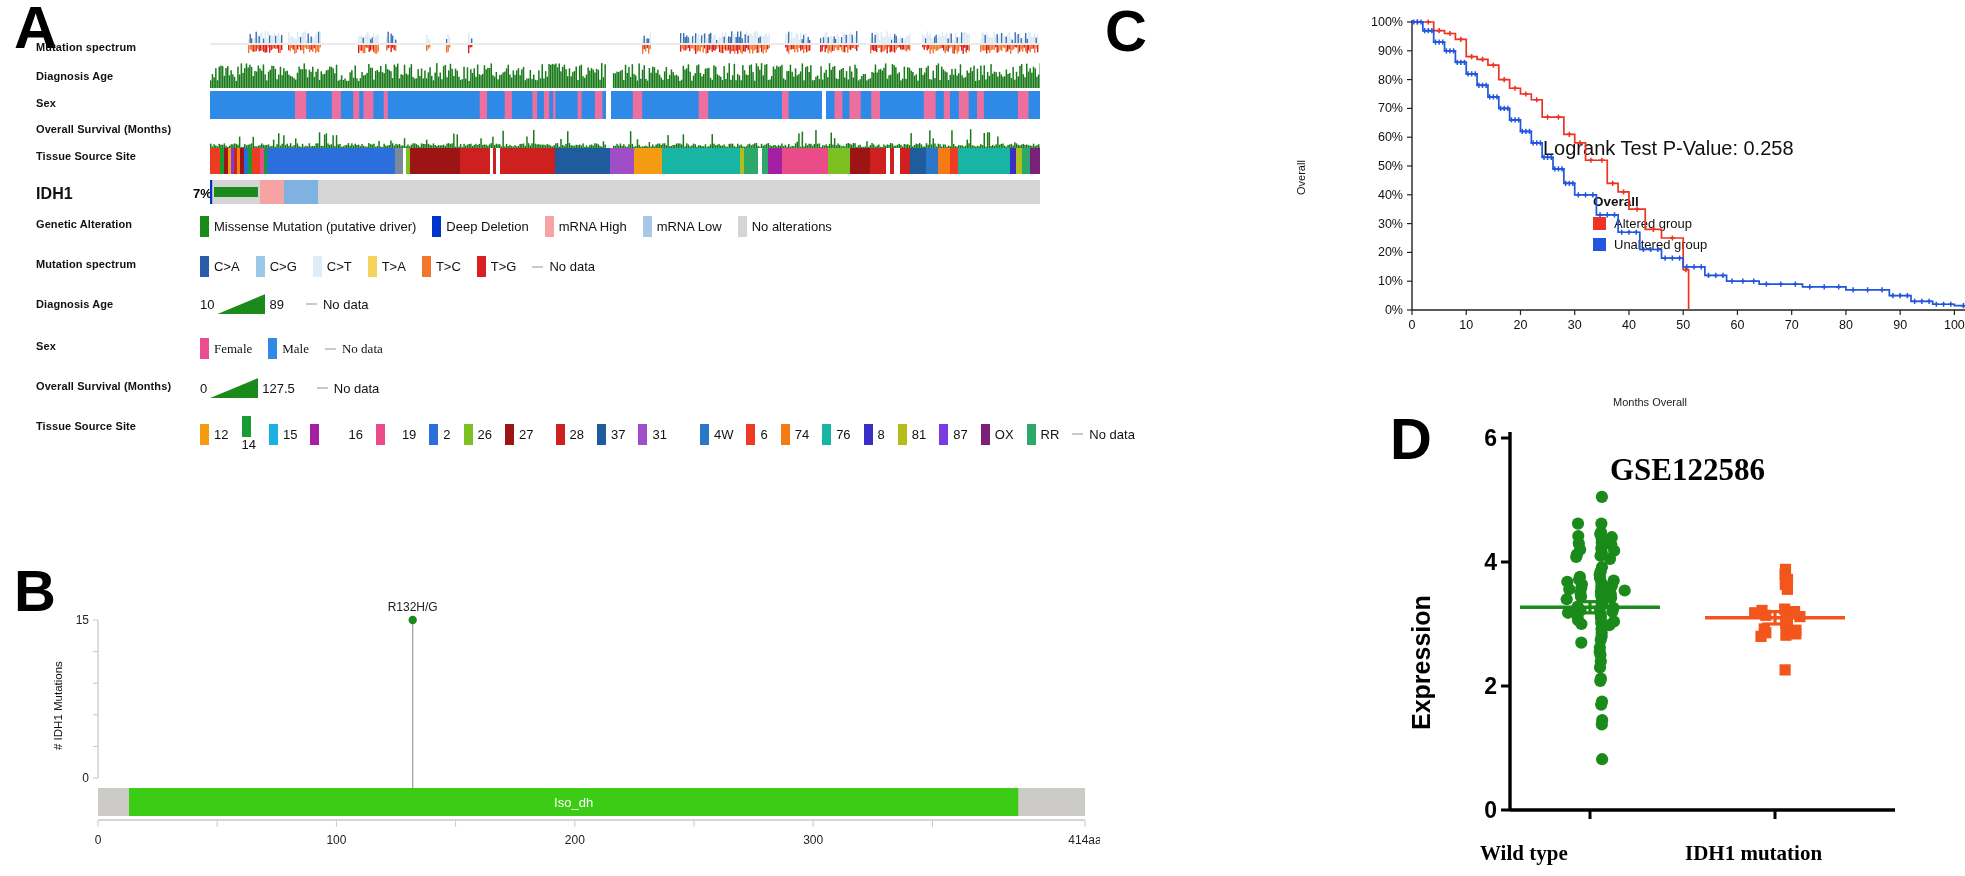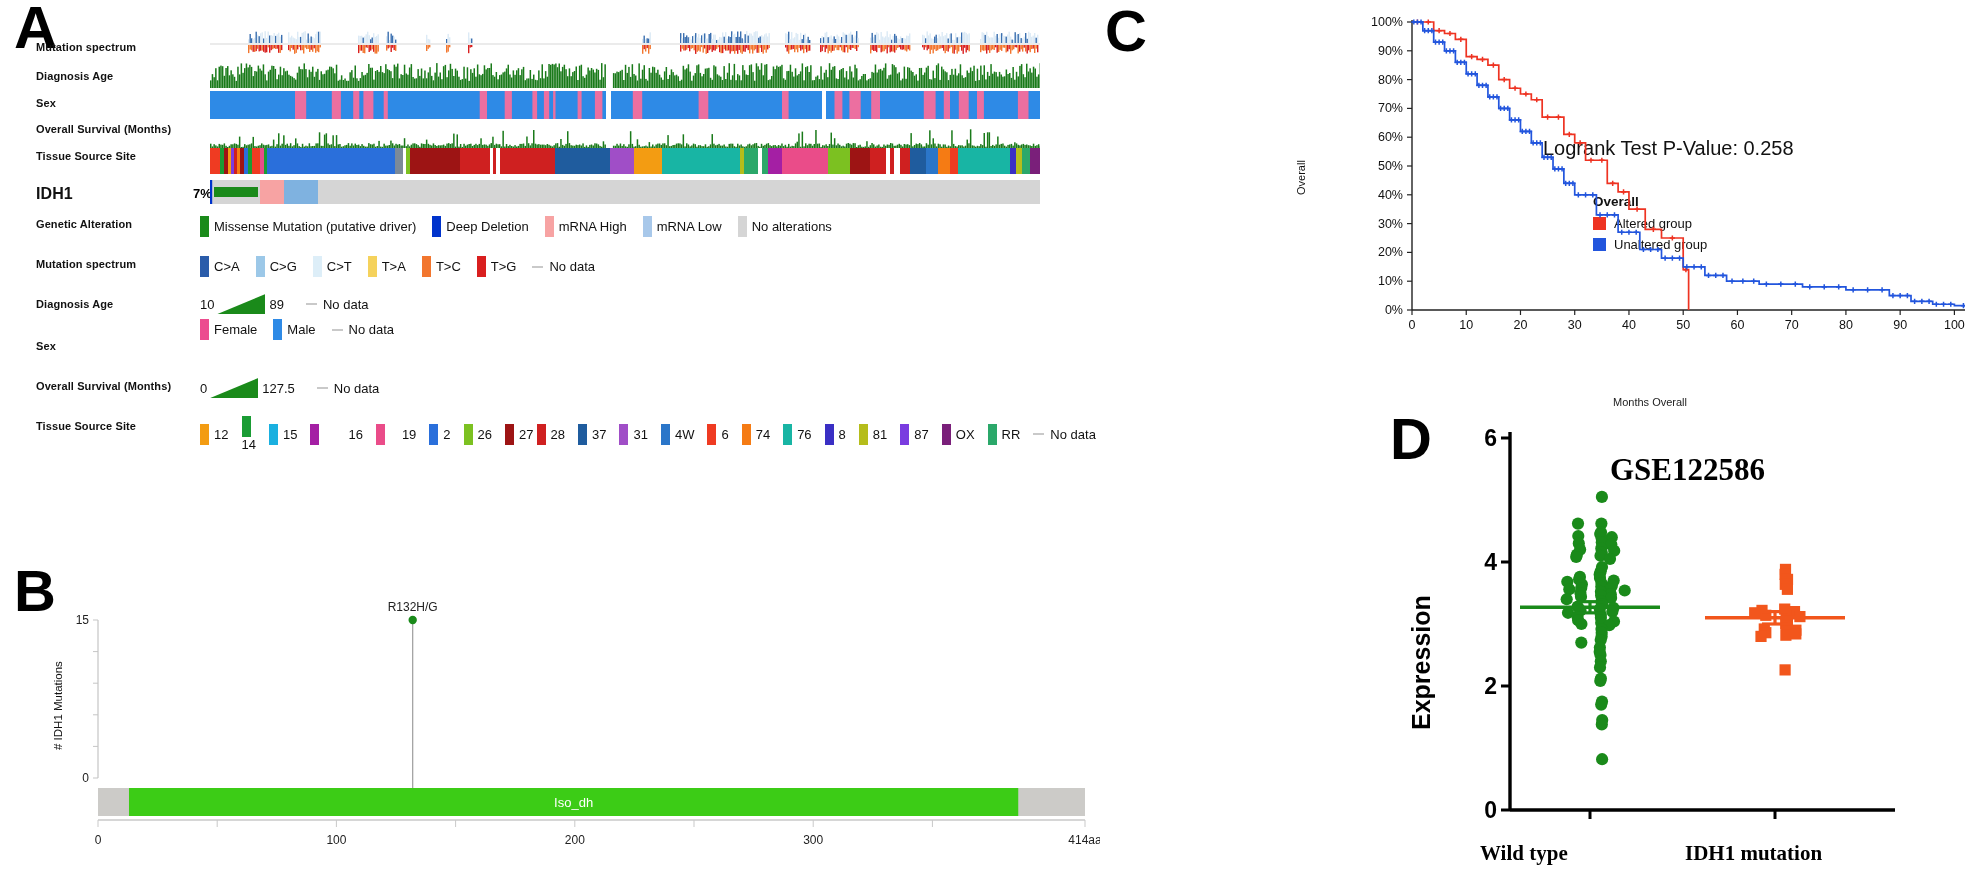--- a/index.html
+++ b/index.html
@@ -1764,21 +1764,21 @@
     </div>
   <div class="leg-row" id="legAge" style="left:200px;top:294px;">
       <span class="tri-num" style="margin-right: 3px;">10</span>
       <span class="grad-tri" style="background: rgb(26, 138, 26);"></span>
       <span class="tri-num" style="margin: 0px 22px 0px 4px;">89</span>
       <span class="leg-item">
         <span class="nodata-dash"></span>
         <span class="leg-txt">No data</span>
       </span>
     </div>
-  <div class="leg-row" id="legSex" style="left:200px;top:319px;">
+  <div class="leg-row" id="legSex" style="left:200px;top:338px;font-family:Liberation Serif, serif;">
       <span class="leg-item">
         <span class="leg-sw" style="background: rgb(236, 77, 143);"></span>
         <span class="leg-txt">Female</span>
       </span>
       <span class="leg-item">
         <span class="leg-sw" style="background: rgb(46, 138, 230);"></span>
         <span class="leg-txt">Male</span>
       </span>
       <span class="leg-item">
         <span class="nodata-dash"></span>
@@ -1816,37 +1816,37 @@
         <span class="leg-txt">19</span>
       </span>
       <span class="leg-item" style="margin-right: 13px;">
         <span class="leg-sw" style="background: rgb(42, 111, 219);"></span>
         <span class="leg-txt">2</span>
       </span>
       <span class="leg-item" style="margin-right: 13px;">
         <span class="leg-sw" style="background: rgb(124, 193, 33);"></span>
         <span class="leg-txt">26</span>
       </span>
-      <span class="leg-item" style="margin-right: 3px;">
+      <span class="leg-item" style="margin-right: 22px;">
         <span class="leg-sw" style="background: rgb(157, 20, 20);"></span>
         <span class="leg-txt">27</span>
       </span>
       <span class="leg-item" style="margin-right: 13px;">
         <span class="leg-sw" style="background: rgb(207, 32, 32);"></span>
         <span class="leg-txt">28</span>
       </span>
       <span class="leg-item" style="margin-right: 13px;">
         <span class="leg-sw" style="background: rgb(31, 92, 158);"></span>
         <span class="leg-txt">37</span>
       </span>
       <span class="leg-item" style="margin-right: 13px;">
         <span class="leg-sw" style="background: rgb(160, 78, 199);"></span>
         <span class="leg-txt">31</span>
       </span>
-      <span class="leg-item" style="margin-right: 13px;">
+      <span class="leg-item" style="margin-right: 13px; margin-left: 20px;">
         <span class="leg-sw" style="background: rgb(43, 118, 201);"></span>
         <span class="leg-txt">4W</span>
       </span>
       <span class="leg-item" style="margin-right: 13px;">
         <span class="leg-sw" style="background: rgb(239, 59, 34);"></span>
         <span class="leg-txt">6</span>
       </span>
       <span class="leg-item" style="margin-right: 13px;">
         <span class="leg-sw" style="background: rgb(245, 123, 20);"></span>
         <span class="leg-txt">74</span>

